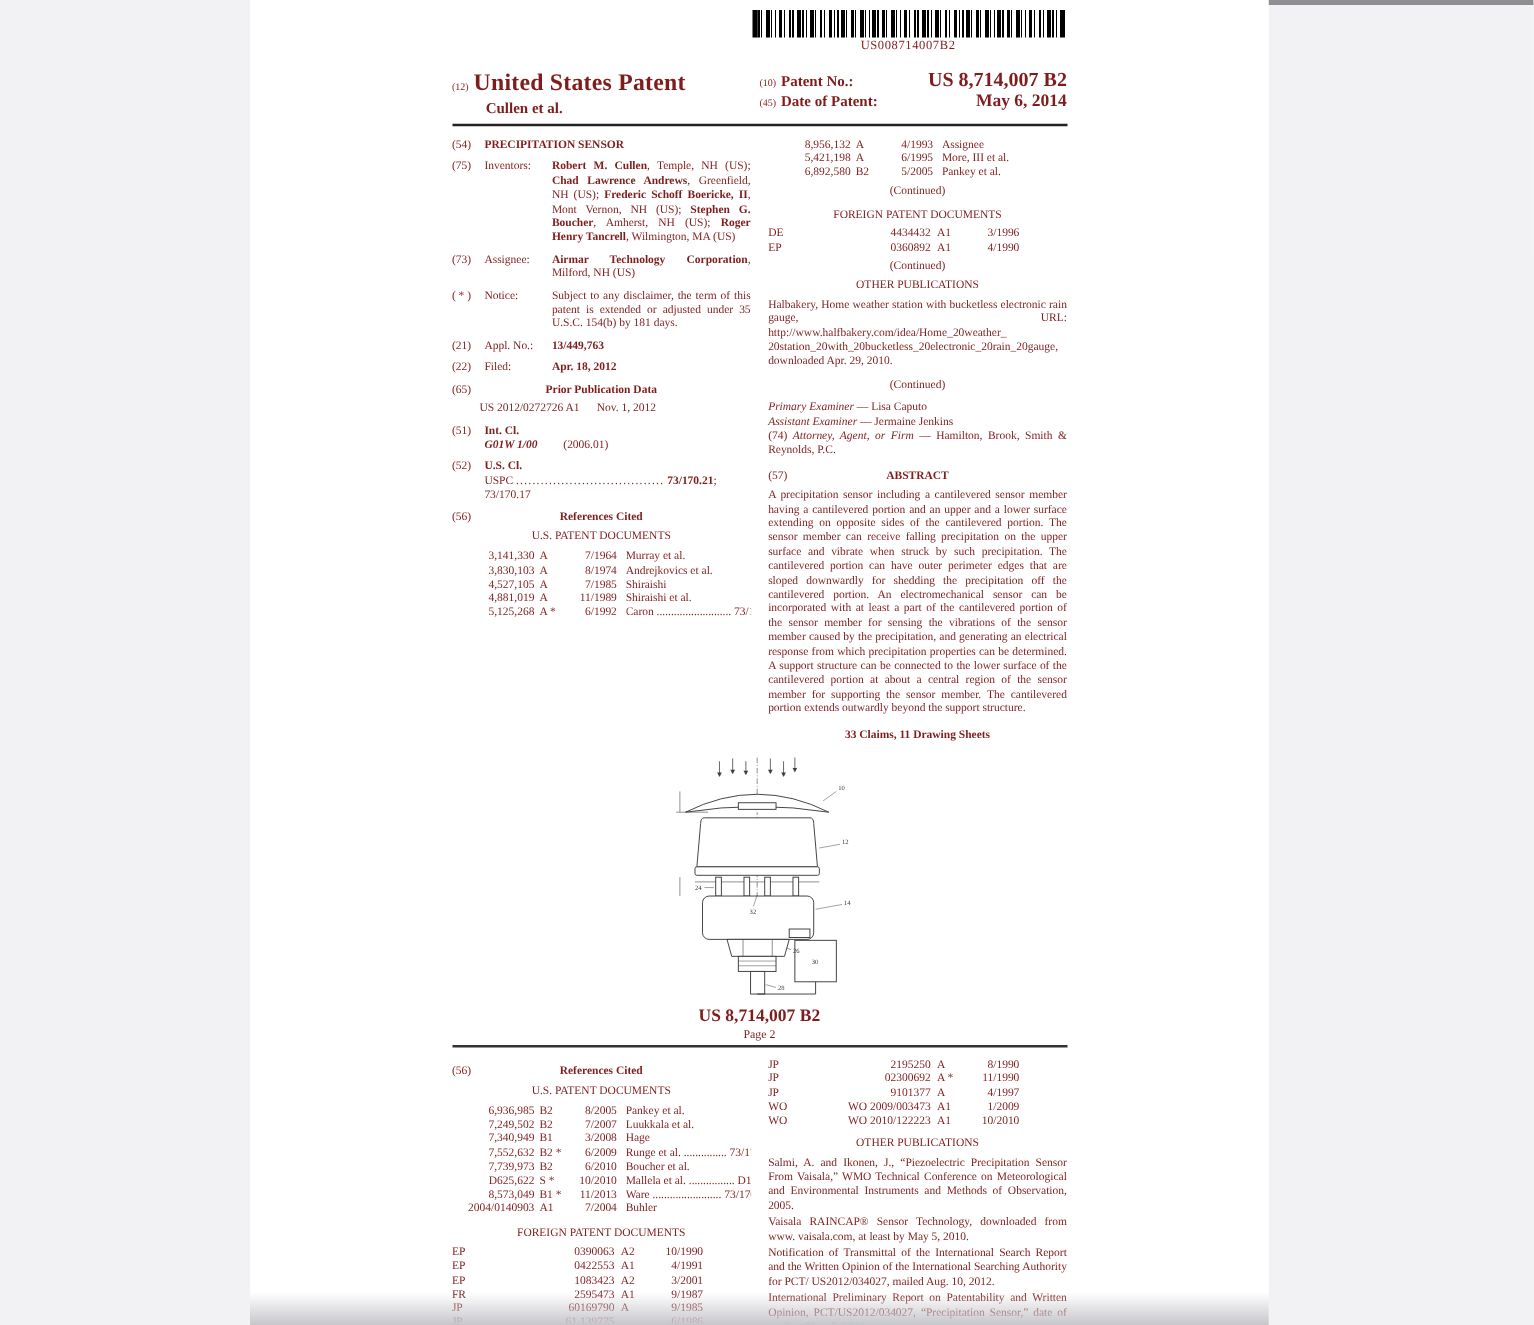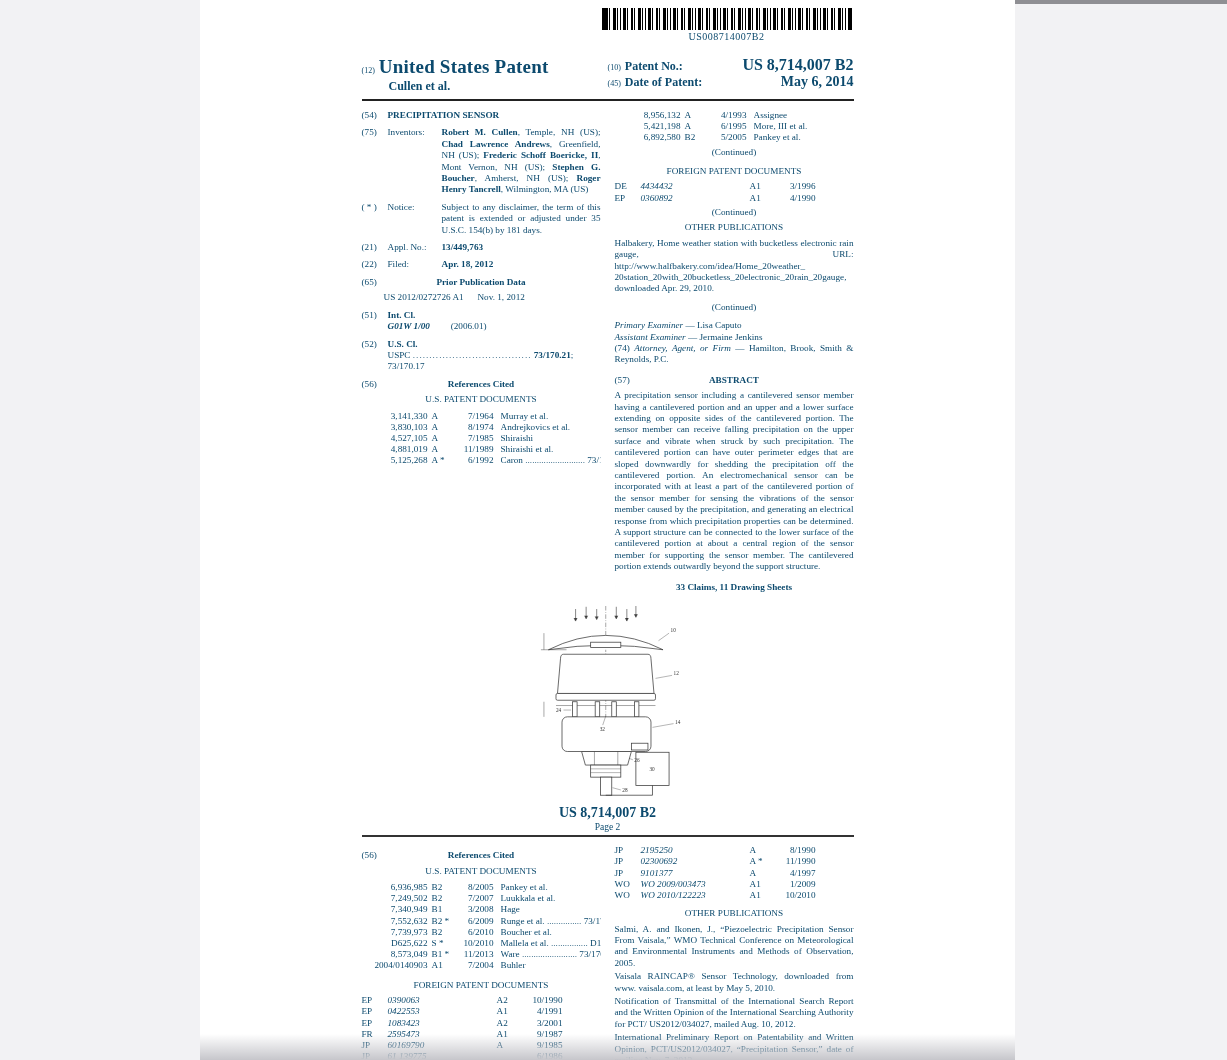--- a/index.html
+++ b/index.html
@@ -1,17 +1,17 @@
 <!DOCTYPE html>
 <html><head>
 <meta charset="utf-8">
 <style>
   html,body{margin:0;padding:0;background:#f2f2f4;}
   #stage{position:relative;width:1227px;height:1060px;overflow:hidden;background:#f2f2f4;
-         font-family:"Liberation Serif", serif;color:#0c4a6e;}
+         font-family:"Liberation Serif", serif;color:#7f1d1d;}
   .sheet{position:absolute;left:200px;top:0;width:815px;height:1060px;background:#ffffff;overflow:hidden;}
   .topbar{position:absolute;left:200px;right:0;top:0;height:4px;background:#8f8f93;}
   .bottomfade{position:absolute;left:200px;width:815px;bottom:0;height:26px;
               background:linear-gradient(to bottom, rgba(255,255,255,0), #c6c6cb);pointer-events:none;}
   .content{width:492px;margin:0 auto;position:relative;padding-top:8px;}
 
   
   .bc-wrap{width:250px;margin-left:auto;margin-right:2px;text-align:center;}
   .barcode{height:22px;border-left:4px solid #000;border-right:4px solid #000;
      background:repeating-linear-gradient(90deg,#000 0 2px,#fff 2px 3px,#000 3px 4px,#fff 4px 7px,
@@ -48,21 +48,21 @@
   .headrel{position:relative;}
   .headrel .fnum{position:absolute;left:0;top:0;}
 
   .refrow{display:flex;white-space:nowrap;overflow:hidden;text-align:left;line-height:1.22;}
   .rn{flex:none;width:66px;text-align:right;}
   .rk{flex:none;width:22px;margin-left:4px;}
   .rd{flex:none;width:40px;text-align:right;}
   .rname{margin-left:7px;overflow:hidden;}
   .forrow{display:flex;white-space:nowrap;text-align:left;line-height:1.22;}
   .cc{flex:none;width:26px;}
-  .fn{flex:none;width:104px;font-style:italic;}
+  .fn{flex:none;width:104px;text-align:right;}
   .fk{flex:none;width:20px;margin-left:5px;}
   .fd{flex:none;width:46px;text-align:right;}
 
   .pubp{margin:0 0 2px;text-align:justify;}
   .ital{font-style:italic;}
   .b{font-weight:bold;}
   .bi{font-weight:bold;font-style:italic;}
   .dots{letter-spacing:1px;}
 
   
@@ -114,20 +114,25 @@
             <span class="fnum">(54)</span>
             <span class="fbody b">PRECIPITATION SENSOR</span>
           </div>
 
           <div class="blk frow">
             <span class="fnum">(75)</span>
             <span class="flabel">Inventors:</span>
             <span class="fbody"><b>Robert M. Cullen</b><span>, Temple, NH (US); </span><b>Chad Lawrence Andrews</b><span>, Greenfield, NH (US); </span><b>Frederic Schoff Boericke, II</b><span>, Mont Vernon, NH (US); </span><b>Stephen G. Boucher</b><span>, Amherst, NH (US); </span><b>Roger Henry Tancrell</b><span>, Wilmington, MA (US)</span></span>
           </div>
 
+          <div class="blk frow">
+            <span class="fnum">(73)</span>
+            <span class="flabel">Assignee:</span>
+            <span class="fbody"><b>Airmar Technology Corporation</b><span>, Milford, NH (US)</span></span>
+          </div>
 
           <div class="blk frow">
             <span class="fnum">( * )</span>
             <span class="flabel">Notice:</span>
             <span class="fbody">Subject to any disclaimer, the term of this patent is extended or adjusted under 35 U.S.C. 154(b) by 181 days.</span>
           </div>
 
           <div class="blk frow">
             <span class="fnum">(21)</span>
             <span class="flabel">Appl. No.:</span>

